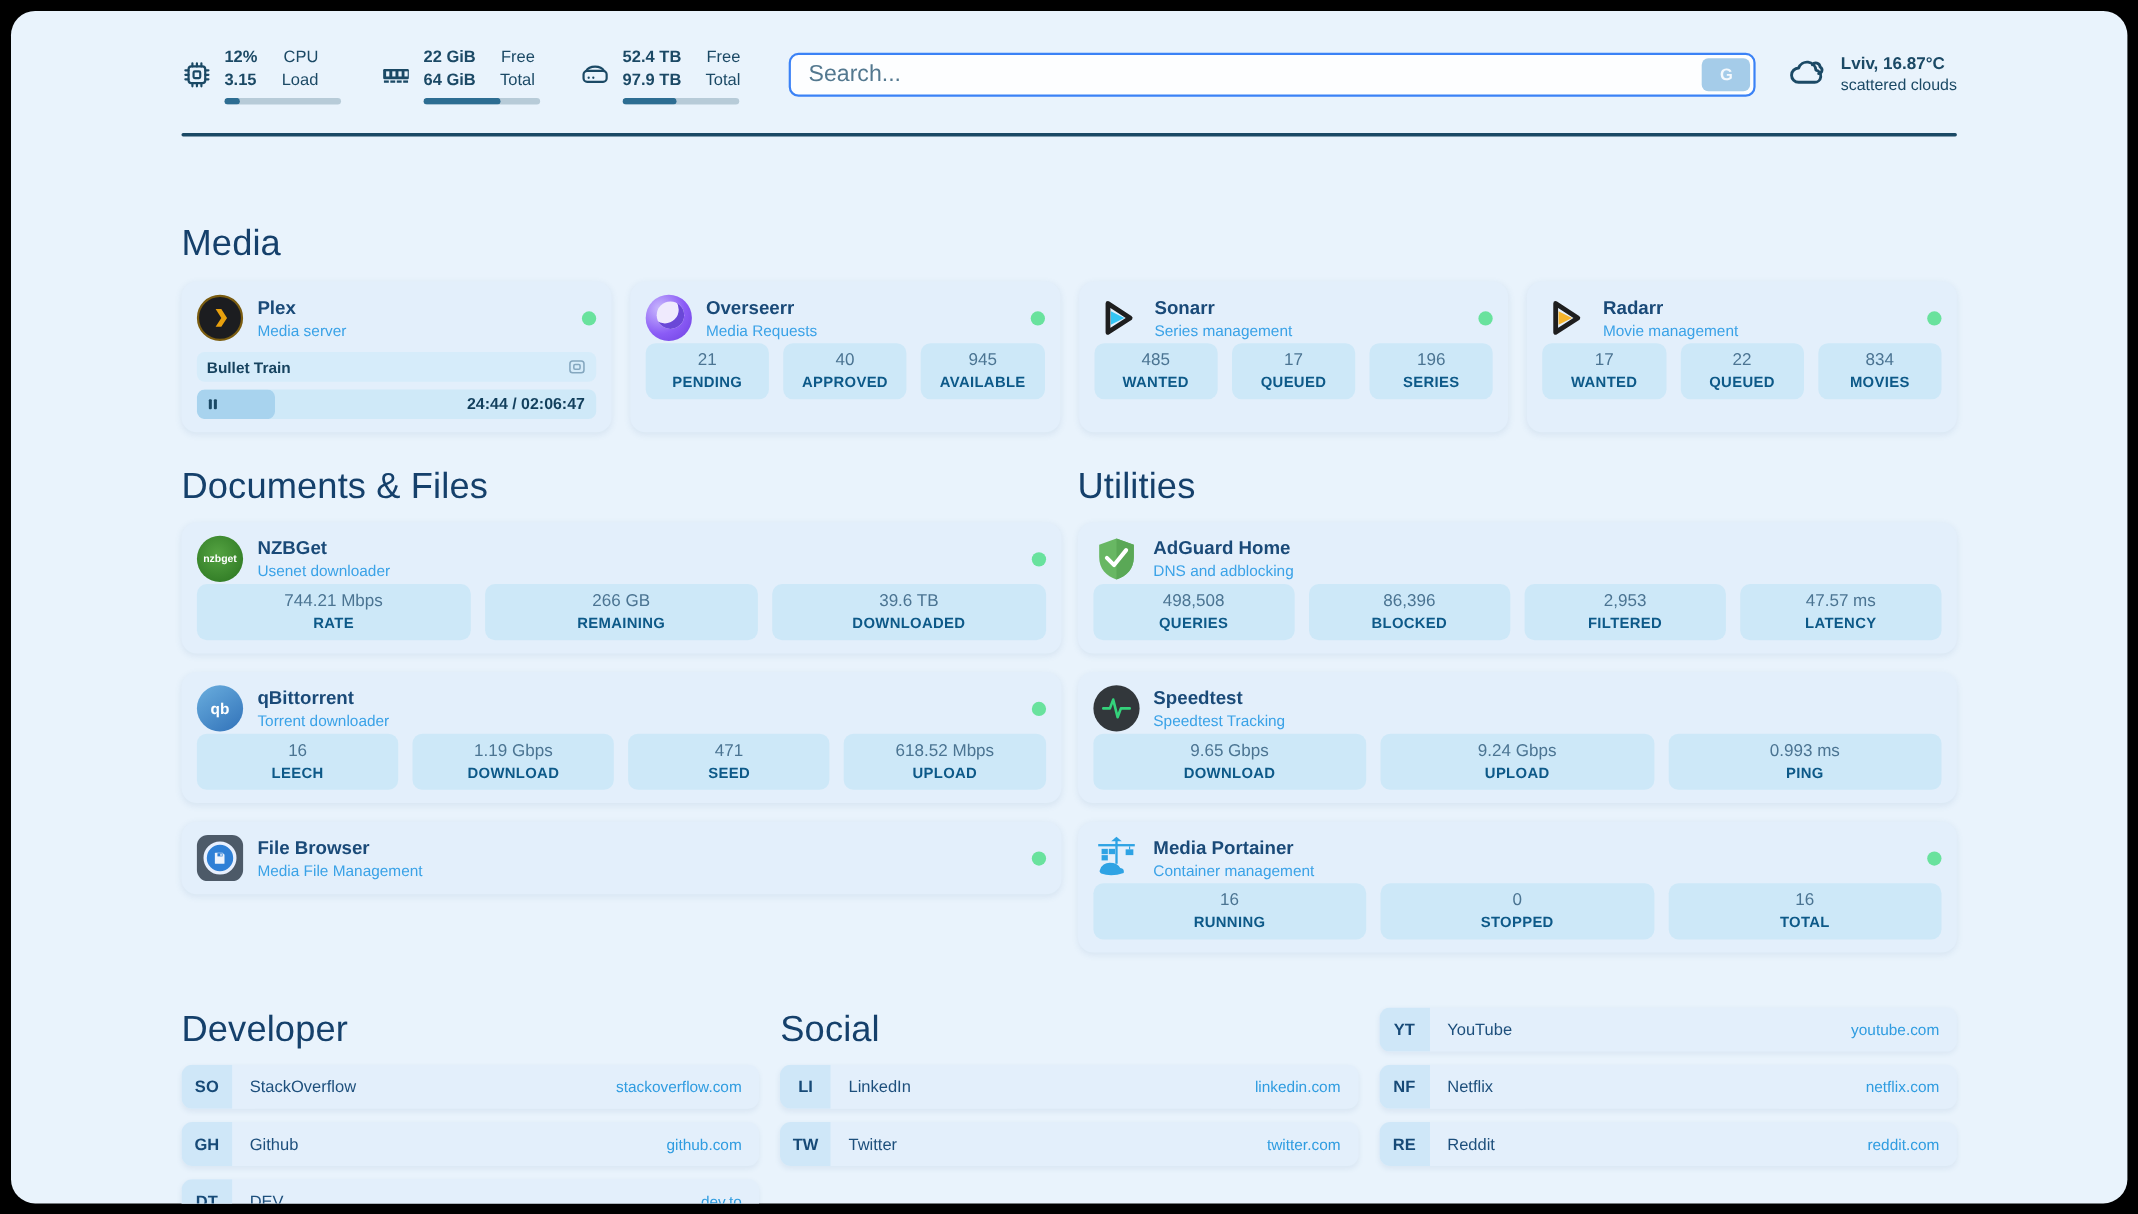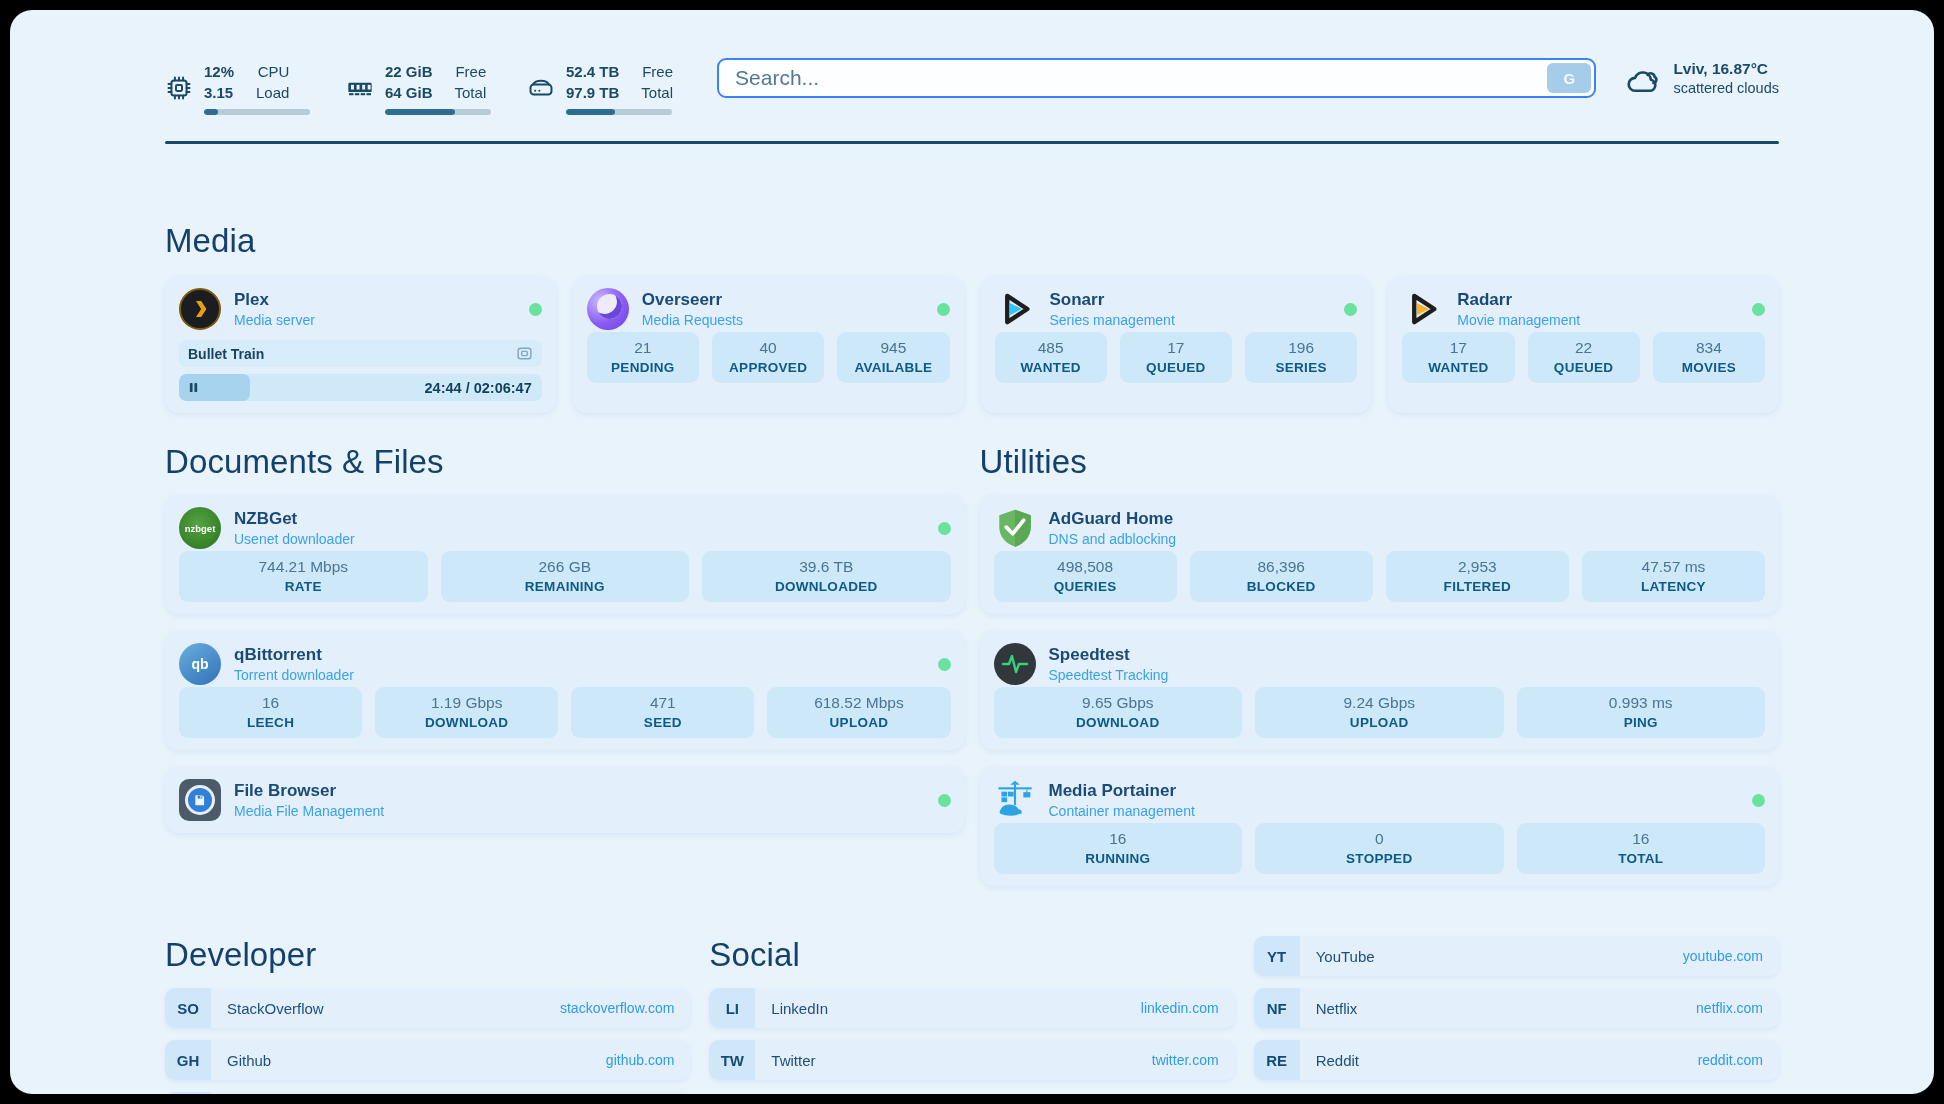--- a/index.html
+++ b/index.html
@@ -3,35 +3,35 @@
 <meta charset="utf-8">
 <style>
   * { box-sizing: border-box; margin: 0; padding: 0; }
   html,body { width:1944px; height:1104px; background:#000; }
   body { font-family:"Liberation Sans", sans-serif; }
   .page { position:absolute; inset:10px; background:#e9f3fc; border-radius:22px; overflow:hidden; color:#1b4965; }
   .content { width:1614px; margin:0 auto; }
 
   
   .topbar { display:flex; align-items:center; margin-top:31px; }
-  .stat { display:flex; align-items:center; gap:11px; margin-right:36px;margin-top:20px; }
+  .stat { display:flex; align-items:center; gap:11px; margin-right:36px; }
   .hw-icon { width:28px; height:28px; flex:none; display:flex; }
   .stat-rows { display:flex; gap:22px; font-size:15px; line-height:1.4; }
   .stat-col { display:flex; flex-direction:column; }
   .stat-col.vals { font-weight:600; }
   .stat-col.labs { text-align:right; }
   .bar { width:106px; height:6px; background:#b7cbd8; border-radius:3px; margin-top:6px; overflow:hidden; }
   .bar-fill { height:100%; background:#2d6d92; border-radius:3px; }
 
   .search { flex:1; position:relative; margin:0 30px 0 8px; }
   .search input { width:100%; height:40px; border:2px solid #3b82f6; border-radius:9px; background:#fdfeff; padding:0 60px 0 16px; font-size:21px; color:#0369a1; outline:none; font-family:inherit; }
   .search input::placeholder { color:#53788f; }
   .g-btn { position:absolute; right:5px; top:5px; width:44px; height:30px; background:#a5cce9; border-radius:6px; color:#f4f9fd; font-weight:700; font-size:15px; display:flex; align-items:center; justify-content:center; cursor:pointer; }
 
-  .weather { display:flex; align-items:flex-end; gap:13px; }
+  .weather { display:flex; align-items:flex-start; gap:13px; }
   .weather-icon { width:34px; height:30px; display:flex; }
   .weather-loc { font-size:15.5px; font-weight:600; }
   .weather-cond { font-size:14.5px; margin-top:2px; }
 
   .divider { height:3px; background:#1b4965; margin-top:26px; border-radius:2px; }
 
   
   h2.sec { font-size:33px; font-weight:400; color:#15406b; letter-spacing:.1px; }
   .media-sec { margin-top:78px; }
   .media-sec h2 { margin-bottom:16px; }

